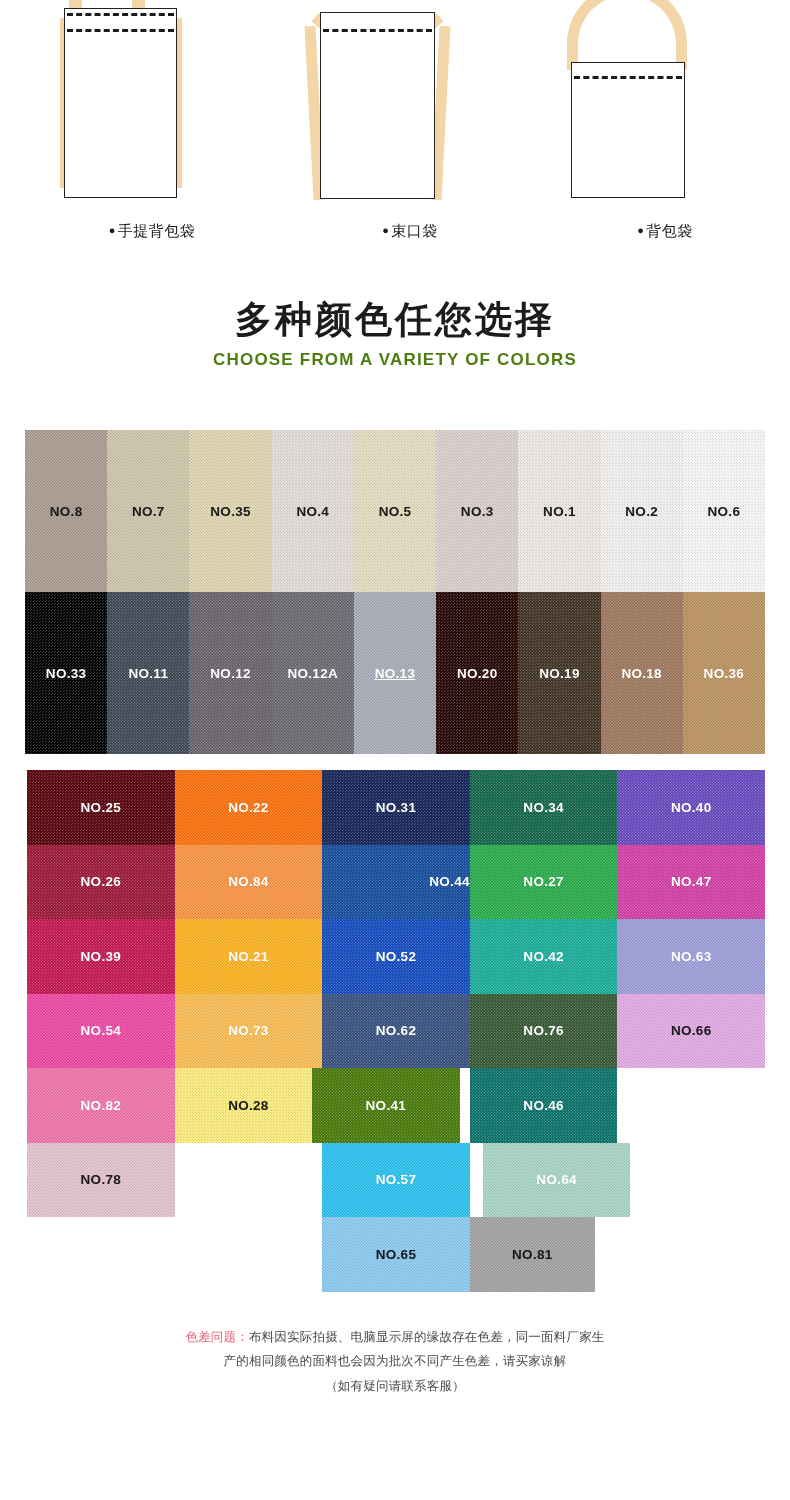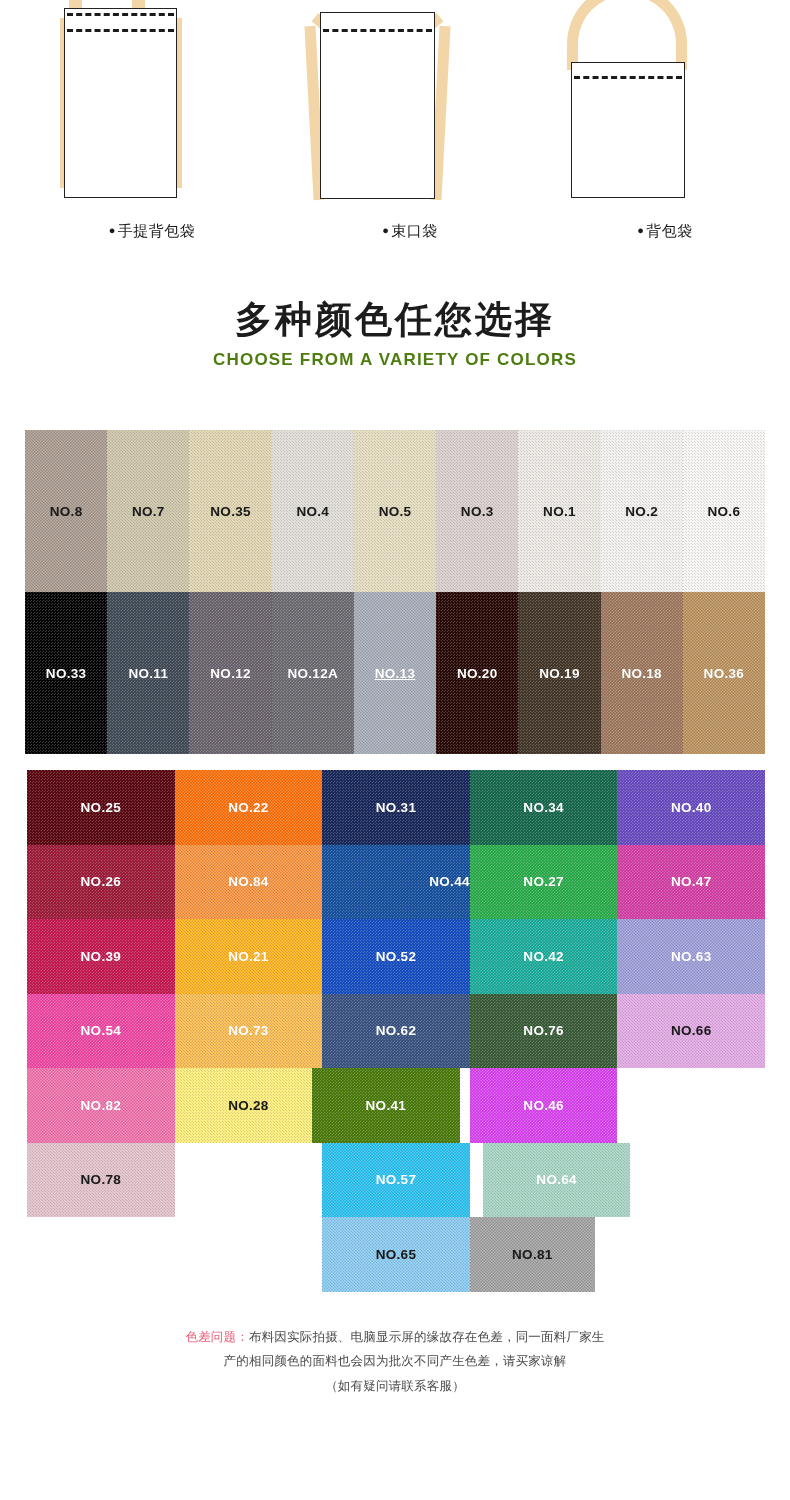--- a/index.html
+++ b/index.html
@@ -218,21 +218,21 @@
     </div>
     <div class="sw" style="left: 442.8px; top: 74.5px; width: 147.6px; height: 74.5px; background: rgb(45, 173, 77); color: rgb(255, 255, 255);">
       <span>NO.27</span>
     </div>
     <div class="sw" style="left: 442.8px; top: 149px; width: 147.6px; height: 74.5px; background: rgb(31, 174, 156); color: rgb(255, 255, 255);">
       <span>NO.42</span>
     </div>
     <div class="sw" style="left: 442.8px; top: 223.5px; width: 147.6px; height: 74.5px; background: rgb(60, 93, 58); color: rgb(255, 255, 255);">
       <span>NO.76</span>
     </div>
-    <div class="sw" style="left: 442.8px; top: 298px; width: 147.6px; height: 74.5px; background: #d946ef; color: rgb(255, 255, 255);">
+    <div class="sw" style="left: 442.8px; top: 298px; width: 147.6px; height: 74.5px; background: #0f766e; color: rgb(255, 255, 255);">
       <span>NO.46</span>
     </div>
     <div class="sw" style="left: 442.8px; top: 372.5px; width: 147.6px; height: 74.5px; background: rgb(168, 212, 196); color: rgb(255, 255, 255); margin-left: 13px;">
       <span>NO.64</span>
     </div>
     <div class="sw" style="left: 442.8px; top: 447px; width: 125px; height: 74.5px; background: #a3a3a3; color: rgb(26, 26, 26);">
       <span>NO.81</span>
     </div>
     <div class="sw" style="left: 590.4px; top: 0px; width: 147.6px; height: 74.5px; background: rgb(106, 78, 193); color: rgb(255, 255, 255);">
       <span>NO.40</span>

